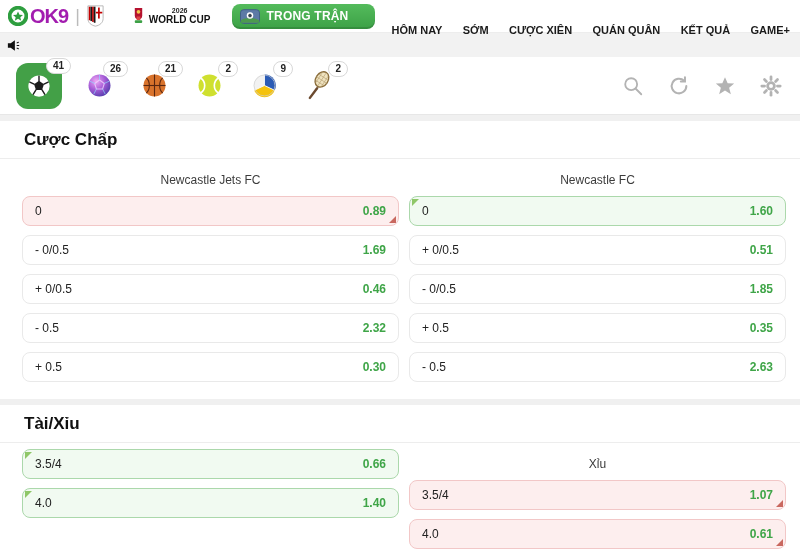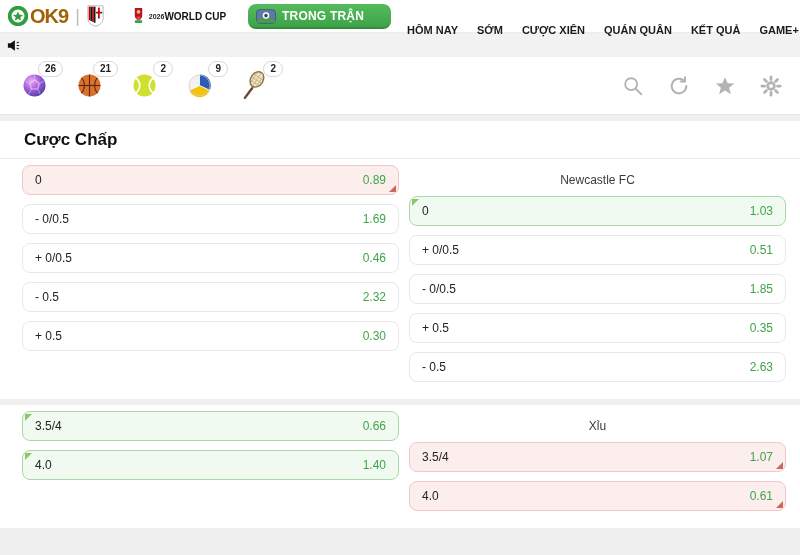--- a/index.html
+++ b/index.html
@@ -4,24 +4,24 @@
 <style>
   * { margin:0; padding:0; box-sizing:border-box; }
   html,body { width:800px; height:555px; overflow:hidden; background:#f0f0f0;
               font-family:"Liberation Sans", sans-serif; }
 
   
   .topnav { height:33px; background:#fff; display:flex; align-items:center;
             padding:0 10px 0 8px; border-bottom:1px solid #ededed; white-space:nowrap; }
   .brand { display:flex; align-items:center; gap:5px; }
   .brand-logo { display:flex; align-items:center; gap:2px; }
-  .brand-text { font-size:20px; font-weight:800; color:#a16207; letter-spacing:-1px; }
+  .brand-text { font-size:20px; font-weight:800; color:#a21caf; letter-spacing:-1px; }
   .brand-sep { color:#bbb; font-size:18px; margin:0 2px; font-weight:300; }
   .worldcup { display:flex; align-items:center; gap:4px; margin-left:28px; }
-  .wc-text { display:flex; align-items:center; line-height:1;justify-content:flex-end; }
+  .wc-text { display:flex; flex-direction:column; align-items:center; line-height:1;justify-content:flex-end; }
   .wc-year { font-size:7px; font-weight:700; color:#222; }
   .wc-name { font-size:10px; font-weight:800; color:#111; margin-top:1px; }
   .live-btn { margin-left:22px; display:flex; align-items:center; gap:6px;
               background:linear-gradient(#54bb5c,#3ca146); color:#fff; font-weight:800;
               font-size:12px; padding:5px 27px 5px 8px; border-radius:8px; border:none;
               box-shadow:inset 0 -2px 0 rgba(0,0,0,.12); cursor:pointer; letter-spacing:.2px; }
   .nav-items { display:flex; align-items:center; gap:19px; margin-left:16px; flex:1;
                justify-content:space-between; }
   .nav-item { font-size:11px; font-weight:600; color:#1b1b1b; cursor:pointer;margin-top:28px; }
 
@@ -48,21 +48,21 @@
                     border-bottom:1px solid #ededed; background:#fff; }
   .section-body { display:flex; gap:10px; padding:6px 14px 8px 22px; }
   .col { flex:1; min-width:0; }
   .col-header { text-align:center; font-size:12px; color:#3c3c3c; padding:8px 0 9px; }
 
   .bet-row { position:relative; height:30px; margin-bottom:9px; border:1px solid #e9e9e9;
              border-radius:8px; background:#fff; display:flex; align-items:center;
              justify-content:space-between; padding:0 12px; font-size:12px; cursor:pointer;
              overflow:hidden; }
   .bet-label { color:#222; }
-  .bet-odds { color:#3fa548; font-weight:400; }
+  .bet-odds { color:#3fa548; font-weight:700; }
   .bet-row.up   { background:#f1faf1; border-color:#abd8ab; }
   .bet-row.down { background:#fdeeee; border-color:#f2c7c7; }
   .bet-row.up::before { content:""; position:absolute; top:2px; left:2px; width:0; height:0;
              border-top:7px solid #8fc768; border-right:7px solid transparent; }
   .bet-row.down::after { content:""; position:absolute; bottom:2px; right:2px; width:0; height:0;
              border-bottom:7px solid #c9685f; border-left:7px solid transparent; }
 </style>
 </head>
 <body>
 
@@ -128,20 +128,34 @@
       <line x1="11.5" y1="4" x2="13" y2="3.2"></line>
       <line x1="11.5" y1="7" x2="13.5" y2="7"></line>
       <line x1="11.5" y1="10" x2="13" y2="10.8"></line>
     </g>
   </svg>
 </div>
 
 <div class="sportbar">
   <div class="sport-list">
 
+    <div class="sport selected">
+      <span class="badge">41</span>
+      <svg width="34" height="34" viewBox="0 0 48 48">
+        <circle cx="24" cy="24" r="15" fill="#fff"></circle>
+        <polygon points="24,16.5 31,21.5 28.3,29.5 19.7,29.5 17,21.5" fill="#1c1c1c"></polygon>
+        <g stroke="#1c1c1c" stroke-width="2" stroke-linecap="round">
+          <line x1="24" y1="16.5" x2="24" y2="10"></line>
+          <line x1="31" y1="21.5" x2="37" y2="18.5"></line>
+          <line x1="28.3" y1="29.5" x2="32" y2="35.5"></line>
+          <line x1="19.7" y1="29.5" x2="16" y2="35.5"></line>
+          <line x1="17" y1="21.5" x2="11" y2="18.5"></line>
+        </g>
+      </svg>
+    </div>
 
     <div class="sport">
       <span class="badge">26</span>
       <svg width="33" height="33" viewBox="0 0 48 48">
         <defs>
           <radialGradient id="pg" cx="35%" cy="30%" r="80%">
             <stop offset="0%" stop-color="#f0a9f5"></stop>
             <stop offset="50%" stop-color="#a55bd6"></stop>
             <stop offset="100%" stop-color="#4b3aa8"></stop>
           </radialGradient>
@@ -251,20 +265,21 @@
       </svg>
     </span>
   </div>
 </div>
 
 <div class="section">
   <div class="section-header">Cược Chấp</div>
   <div class="section-body">
 
     <div class="col">
+      <div class="col-header">Newcastle Jets FC</div>
       <div class="bet-row down">
         <span class="bet-label">0</span>
         <span class="bet-odds">0.89</span>
       </div>
       <div class="bet-row">
         <span class="bet-label">- 0/0.5</span>
         <span class="bet-odds">1.69</span>
       </div>
       <div class="bet-row">
         <span class="bet-label">+ 0/0.5</span>
@@ -277,21 +292,21 @@
       <div class="bet-row">
         <span class="bet-label">+ 0.5</span>
         <span class="bet-odds">0.30</span>
       </div>
     </div>
 
     <div class="col">
       <div class="col-header">Newcastle FC</div>
       <div class="bet-row up">
         <span class="bet-label">0</span>
-        <span class="bet-odds">1.03</span>
+        <span class="bet-odds">1.60</span>
       </div>
       <div class="bet-row">
         <span class="bet-label">+ 0/0.5</span>
         <span class="bet-odds">0.51</span>
       </div>
       <div class="bet-row">
         <span class="bet-label">- 0/0.5</span>
         <span class="bet-odds">1.85</span>
       </div>
       <div class="bet-row">
@@ -300,20 +315,21 @@
       </div>
       <div class="bet-row">
         <span class="bet-label">- 0.5</span>
         <span class="bet-odds">2.63</span>
       </div>
     </div>
   </div>
 </div>
 
 <div class="section">
+  <div class="section-header">Tài/Xỉu</div>
   <div class="section-body">
 
     <div class="col">
       <div class="bet-row up">
         <span class="bet-label">3.5/4</span>
         <span class="bet-odds">0.66</span>
       </div>
       <div class="bet-row up">
         <span class="bet-label">4.0</span>
         <span class="bet-odds">1.40</span>

